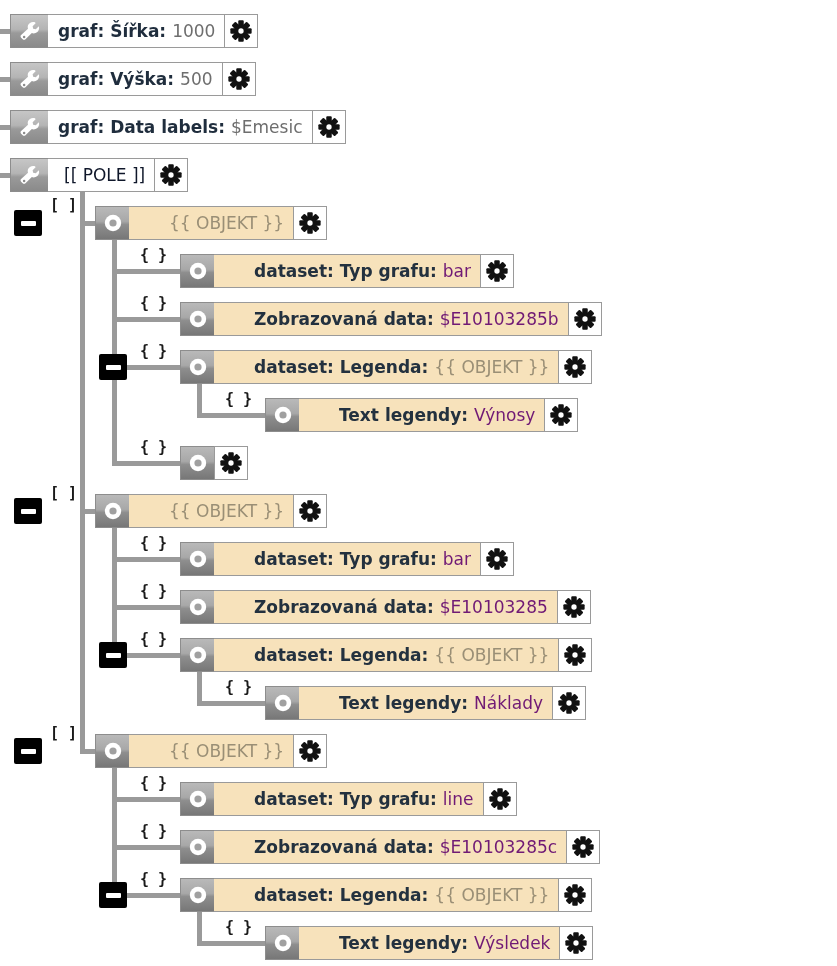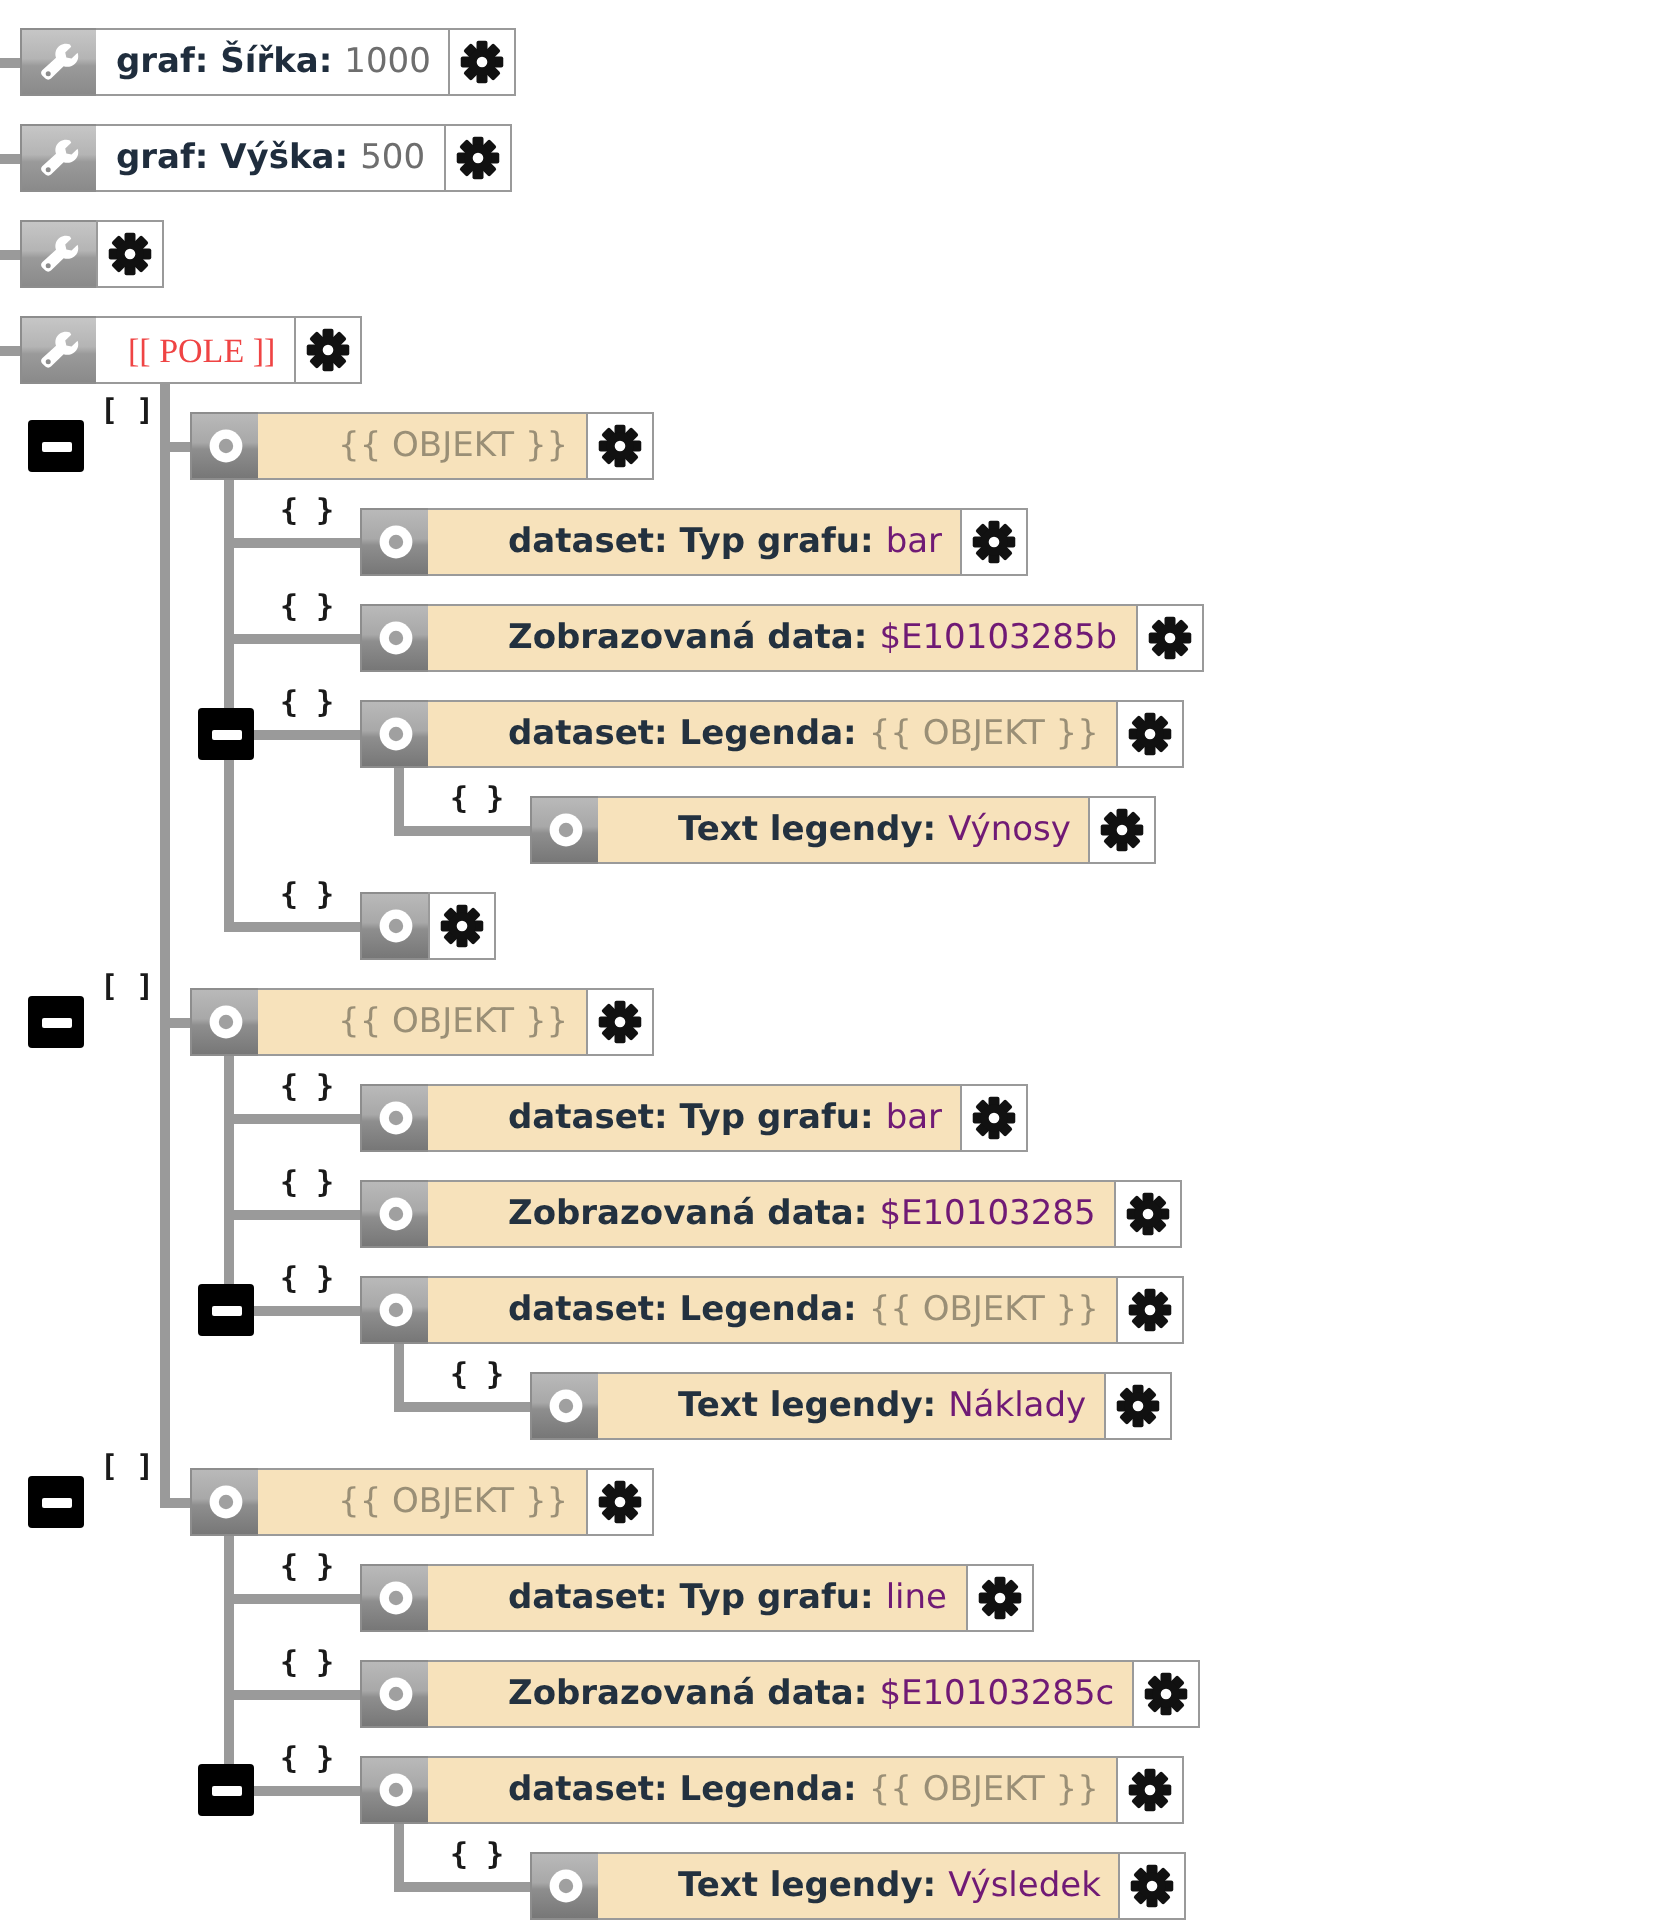--- a/index.html
+++ b/index.html
@@ -115,21 +115,21 @@
   .node .val {
     color: #6e6e6e;
     font-weight: normal;
     margin-left: 6px;
   }
   .node.obj .key { color: #23313f; text-align: center; }
   .node.obj .val { color: #701a75; }
 
   
   .node .val.ph { color: #9a8f76; }
-  .node.wrench .val.ph { color: #ef4444; font-family: Liberation Serif, serif; }
+  .node.wrench .val.ph { color: #0f172a; }
 
   
   .node .gear {
     width: 34px;
     min-width: 34px;
     display: flex;
     align-items: center;
     justify-content: center;
     background: #ffffff;
     border: 1px solid #9a9a9a;
@@ -241,20 +241,24 @@
         </svg>
       </div>
     </div>
     <div class="node wrench" style="left: 10px; top: 110px;">
       <div class="iconbox">
         <svg class="glyph" width="24" height="24" viewBox="0 0 24 24" aria-hidden="true">
           <path fill="#ffffff" d="M17.0 3.2c-2.9-1.0-6.0 0.4-7.0 3.1-0.45 1.2-0.42 2.45 0 3.55L3.1 16.1c-0.75 0.72-0.75 1.9 0 2.62l1.6 1.55c0.78 0.75 2.0 0.75 2.78 0l6.35-6.15c1.15 0.4 2.45 0.42 3.7 0c2.85-0.97 4.3-3.95 3.25-6.75l-3.0 2.9-2.6-0.55-0.57-2.5 3.0-2.9z"></path>
           <circle cx="6.1" cy="17.9" r="1.25" fill="#8c8c8c"></circle>
         </svg>
       </div>
+      <div class="label">
+        <span class="key">graf: Data labels:</span>
+        <span class="val">$Emesic</span>
+      </div>
       <div class="gear">
         <svg class="glyph" width="22" height="22" viewBox="0 0 24 24" aria-hidden="true">
           <rect x="9.0" y="0.4" width="6.0" height="7.2" rx="1.1" fill="#111111" transform="rotate(0 12 12)"></rect>
           <rect x="9.0" y="0.4" width="6.0" height="7.2" rx="1.1" fill="#111111" transform="rotate(45 12 12)"></rect>
           <rect x="9.0" y="0.4" width="6.0" height="7.2" rx="1.1" fill="#111111" transform="rotate(90 12 12)"></rect>
           <rect x="9.0" y="0.4" width="6.0" height="7.2" rx="1.1" fill="#111111" transform="rotate(135 12 12)"></rect>
           <rect x="9.0" y="0.4" width="6.0" height="7.2" rx="1.1" fill="#111111" transform="rotate(180 12 12)"></rect>
           <rect x="9.0" y="0.4" width="6.0" height="7.2" rx="1.1" fill="#111111" transform="rotate(225 12 12)"></rect>
           <rect x="9.0" y="0.4" width="6.0" height="7.2" rx="1.1" fill="#111111" transform="rotate(270 12 12)"></rect>
           <rect x="9.0" y="0.4" width="6.0" height="7.2" rx="1.1" fill="#111111" transform="rotate(315 12 12)"></rect>

